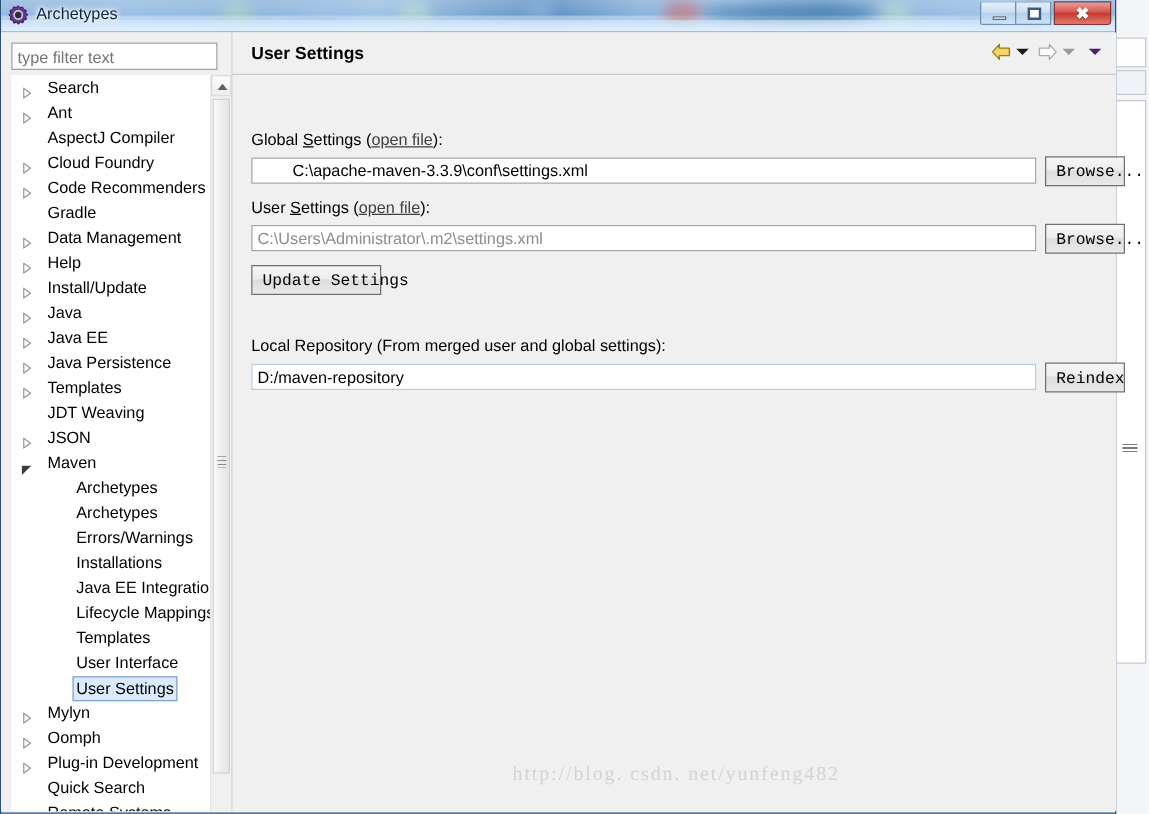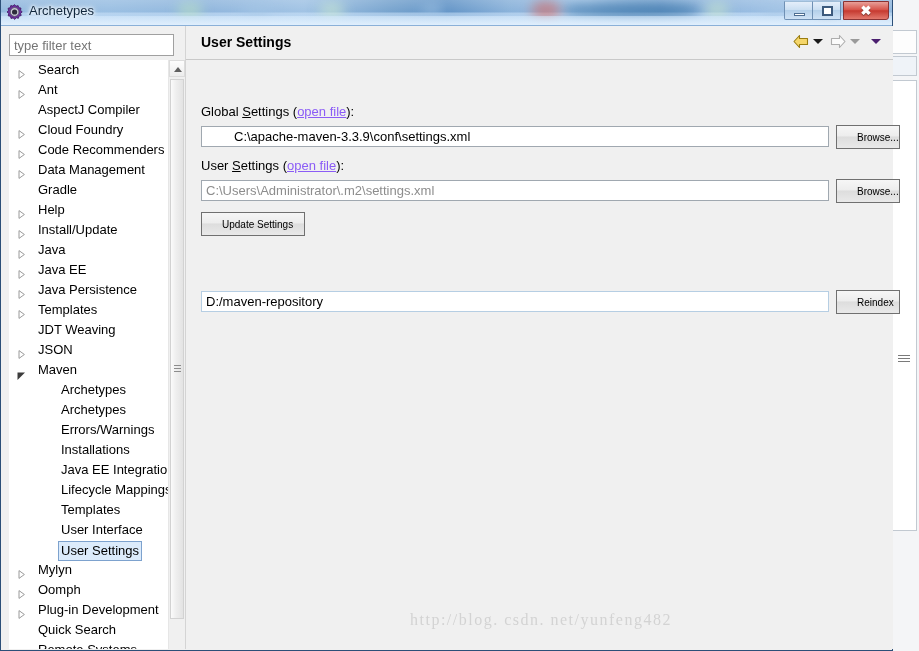--- a/index.html
+++ b/index.html
@@ -335,21 +335,21 @@
 
   
   .form-label {
     position: absolute;
     font-size: 13px;
     color: #000;
     white-space: nowrap;
   }
   .mn { text-decoration: underline; text-decoration-skip-ink: none; }
   .openfile {
-    color: #8b5cf6;
+    color: #404040;
     text-decoration: underline;
     cursor: pointer;
   }
   .txtfield {
     position: absolute;
     box-sizing: border-box;
     height: 21px;
     background: #ffffff;
     border: 1px solid #a0a8b0;
     font-family: "Liberation Sans", sans-serif;
@@ -362,25 +362,25 @@
   .txtfield.readonly {
     border: 1px solid #b6cee3;
     background: #ffffff;
   }
   .btn {
     position: absolute;
     box-sizing: border-box;
     height: 24px;
     background: linear-gradient(to bottom,#f6f6f6 0%,#ededed 45%,#dddddd 50%,#e9e9e9 100%);
     border: 1px solid #707070;
-    font-family: Liberation Sans, sans-serif;
-    font-size: 10px;
+    font-family: Liberation Mono, monospace;
+    font-size: 13px;
     color: #000;
     cursor: pointer;
-    padding: 0 20px;
+    padding: 0 8px;
     white-space: nowrap;
   }
 
   
   #watermark {
     position: absolute;
     left: 410px; top: 611px;
     font-family: "Liberation Serif", serif;
     font-size: 16px;
     letter-spacing: 1.5px;
@@ -473,27 +473,27 @@
                 </svg></span>
               <span class="tlabel">Cloud Foundry</span>
             </div>
             <div class="tnode">
               <span class="tw-right"><svg width="7" height="9" viewBox="0 0 7 9">
                   <path d="M1 0.6 L6.4 4.5 L1 8.4 Z" fill="none" stroke="#9a9a9a" stroke-width="1"></path>
                 </svg></span>
               <span class="tlabel">Code Recommenders</span>
             </div>
             <div class="tnode">
+              <span class="tlabel">Gradle</span>
+            </div>
+            <div class="tnode">
               <span class="tw-right"><svg width="7" height="9" viewBox="0 0 7 9">
                   <path d="M1 0.6 L6.4 4.5 L1 8.4 Z" fill="none" stroke="#9a9a9a" stroke-width="1"></path>
                 </svg></span>
               <span class="tlabel">Data Management</span>
-            </div>
-            <div class="tnode">
-              <span class="tlabel">Gradle</span>
             </div>
             <div class="tnode">
               <span class="tw-right"><svg width="7" height="9" viewBox="0 0 7 9">
                   <path d="M1 0.6 L6.4 4.5 L1 8.4 Z" fill="none" stroke="#9a9a9a" stroke-width="1"></path>
                 </svg></span>
               <span class="tlabel">Help</span>
             </div>
             <div class="tnode">
               <span class="tw-right"><svg width="7" height="9" viewBox="0 0 7 9">
                   <path d="M1 0.6 L6.4 4.5 L1 8.4 Z" fill="none" stroke="#9a9a9a" stroke-width="1"></path>
@@ -631,20 +631,21 @@
       <button class="btn" style="left:650px; top:99px; width:64px;">Browse...</button>
 
       <div class="form-label" style="left:15px; top:132px;">
         <span>User </span><span class="mn">S</span><span>ettings (</span><span class="openfile">open file</span><span>):</span>
       </div>
       <input class="txtfield ghost" style="left: 15px; top: 154px; width: 628px;" value="C:\Users\Administrator\.m2\settings.xml">
       <button class="btn" style="left:650px; top:153px; width:64px;">Browse...</button>
 
       <button class="btn" style="left:15px; top:186px; width:104px;">Update Settings</button>
 
+      <div class="form-label" style="left:15px; top:243px;">Local Repository (From merged user and global settings):</div>
       <input class="txtfield readonly" style="left: 15px; top: 265px; width: 628px;" readonly="" value="D:/maven-repository">
       <button class="btn" style="left:650px; top:264px; width:64px;">Reindex</button>
 
     </div>
   </div>
 </div>
 
 <div id="watermark">http://blog. csdn. net/yunfeng482</div>
 
 </body></html>

